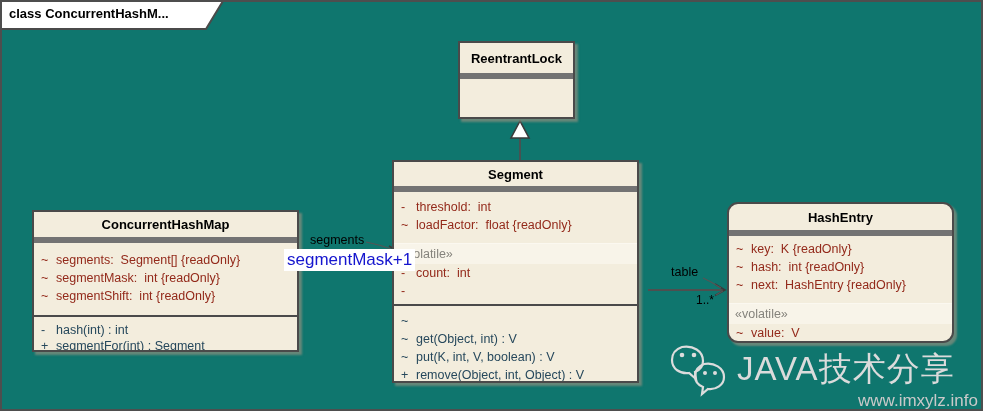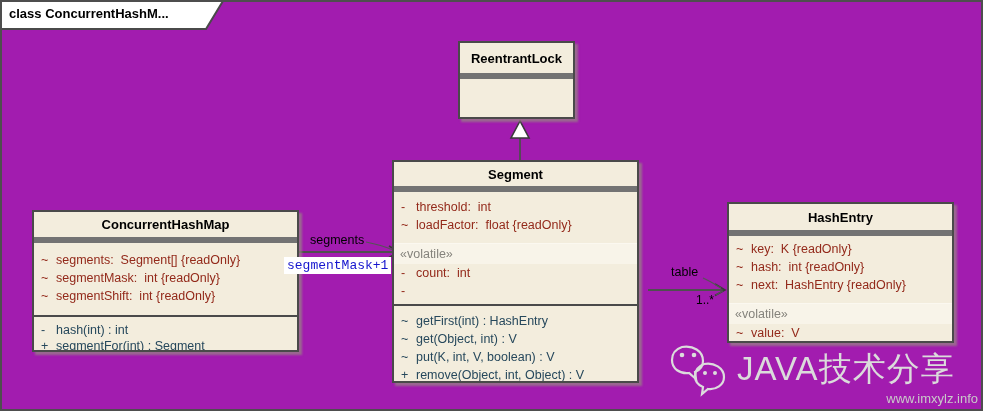--- a/index.html
+++ b/index.html
@@ -2,21 +2,21 @@
 <html><head>
 <meta charset="utf-8">
 <style>
   * { margin:0; padding:0; box-sizing:border-box; }
   html,body { background:#ffffff; }
   body { font-family:"Liberation Sans", sans-serif; }
 
   .frame {
     position:relative;
     width:983px; height:411px;
-    background:#a21caf;
+    background:#0f766e;
     border:2px solid #4e4e4e;
     overflow:hidden;
   }
 
   
   .tab-shape { position:absolute; left:-2px; top:-2px; z-index:4; }
   .tab-label {
     position:absolute; left:7px; top:4px; z-index:5;
     font-size:13px; font-weight:bold; color:#000;
     white-space:pre;
@@ -60,50 +60,50 @@
   .box-rl .uml-title { height:36px; }
   .box-chm { left:30px;  top:208px; width:267px; height:142px; }
   .box-chm .uml-title { height:31px; }
   .box-chm .comp-attrs { height:72px; padding-top:8px; }
   .box-chm .comp-ops   { flex:1; padding-top:5px; }
   .box-chm .comp-ops .row { height:16px; }
   .box-seg { left:390px; top:158px; width:247px; height:223px; }
   .box-seg .uml-title { height:30px; }
   .box-seg .comp-attrs { height:112px; padding-top:6px; }
   .box-seg .comp-ops   { flex:1; padding-top:6px; }
-  .box-he  { left:725px; top:200px; width:227px; height:141px; }
+  .box-he  { left:725px; top:200px; width:227px; height:141px;border-radius:11px; }
   .box-he .uml-title { height:32px; }
   .box-he .comp-attrs { flex:1; padding-top:4px; }
 
   
   .conn-label {
     position:absolute; z-index:6;
     font-size:12.5px; color:#000; white-space:pre;
   }
   .lbl-segments { left:308px; top:231px; }
   .lbl-table    { left:669px; top:263px; }
   .lbl-mult     { left:694px; top:291px; font-size:12px; }
   .lbl-role {
-    left:282px; top:255px;
-    color:#1515CE; font-size:13px;
-    background:#ffffff; padding:1px 3px;font-family:Liberation Mono, monospace;
+    left:282px; top:247px;
+    color:#1515CE; font-size:17px;
+    background:#ffffff; padding:1px 3px;
   }
 
   
   .connectors { position:absolute; left:0; top:0; z-index:2; pointer-events:none; }
 
   
   .watermark-icon { position:absolute; left:666px; top:340px; z-index:1; pointer-events:none; }
   .watermark-brand {
     position:absolute; left:735px; top:345px; z-index:1;
     font-size:33px; color:#DBDBDB; letter-spacing:1px; white-space:pre;
   }
   .watermark-url {
     position:absolute; right:3px; top:389px; z-index:1;
-    font-size:13px; color:#C9C9C9; white-space:pre;
+    font-size:17px; color:#C9C9C9; white-space:pre;
   }
 </style>
 </head>
 <body>
 
 <div class="frame">
 
   <svg class="tab-shape" width="240" height="34">
     <polygon points="1,1 223,1 206,29 1,29" fill="#ffffff" stroke="#4a4a4a" stroke-width="2"></polygon>
   </svg>
@@ -179,21 +179,20 @@
         <span class="vis">-</span>
         <span class="txt">count:  int</span>
       </div>
       <div class="row attr">
         <span class="vis">-</span>
       </div>
     </div>
     <div class="comp comp-ops">
       <div class="row op">
         <span class="vis">~</span>
-        <span class="txt">getFirst(int) : HashEntry</span>
       </div>
       <div class="row op">
         <span class="vis">~</span>
         <span class="txt">get(Object, int) : V</span>
       </div>
       <div class="row op">
         <span class="vis">~</span>
         <span class="txt">put(K, int, V, boolean) : V</span>
       </div>
       <div class="row op">

